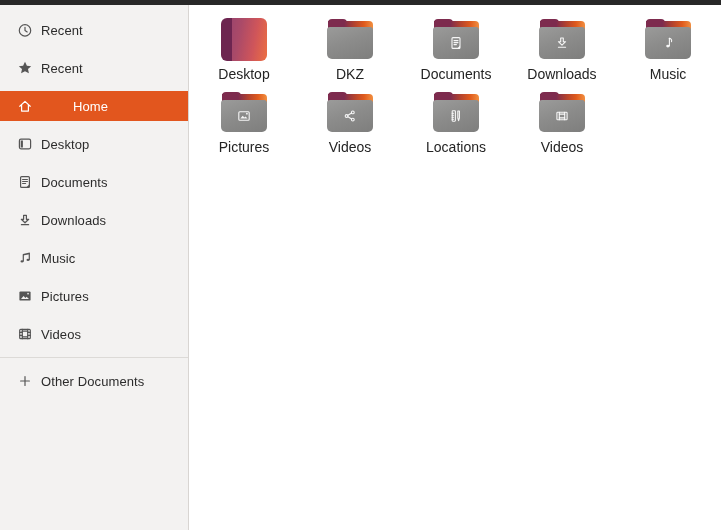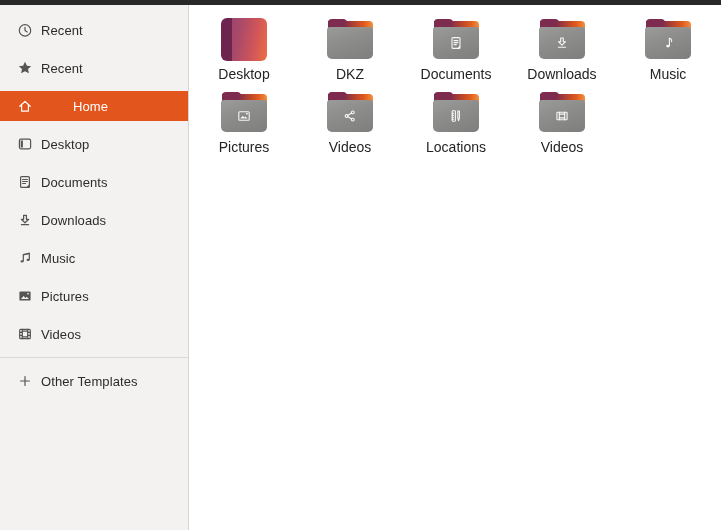--- a/index.html
+++ b/index.html
@@ -161,21 +161,21 @@
 
 
       <div class="sep"></div>
 
       <div class="srow">
         <span class="sicon">
           <svg viewBox="0 0 16 16">
               <path class="st" d="M8 3.6v8.8M3.6 8h8.8"></path>
             </svg>
         </span>
-        <span class="slabel">Other Templates</span>
+        <span class="slabel">Other Documents</span>
       </div>
     </div>
 
     <div class="main">
       <div class="grid">
 
         <div class="tile">
           <div class="iconbox">
               <div class="desktile"></div>
             </div>

